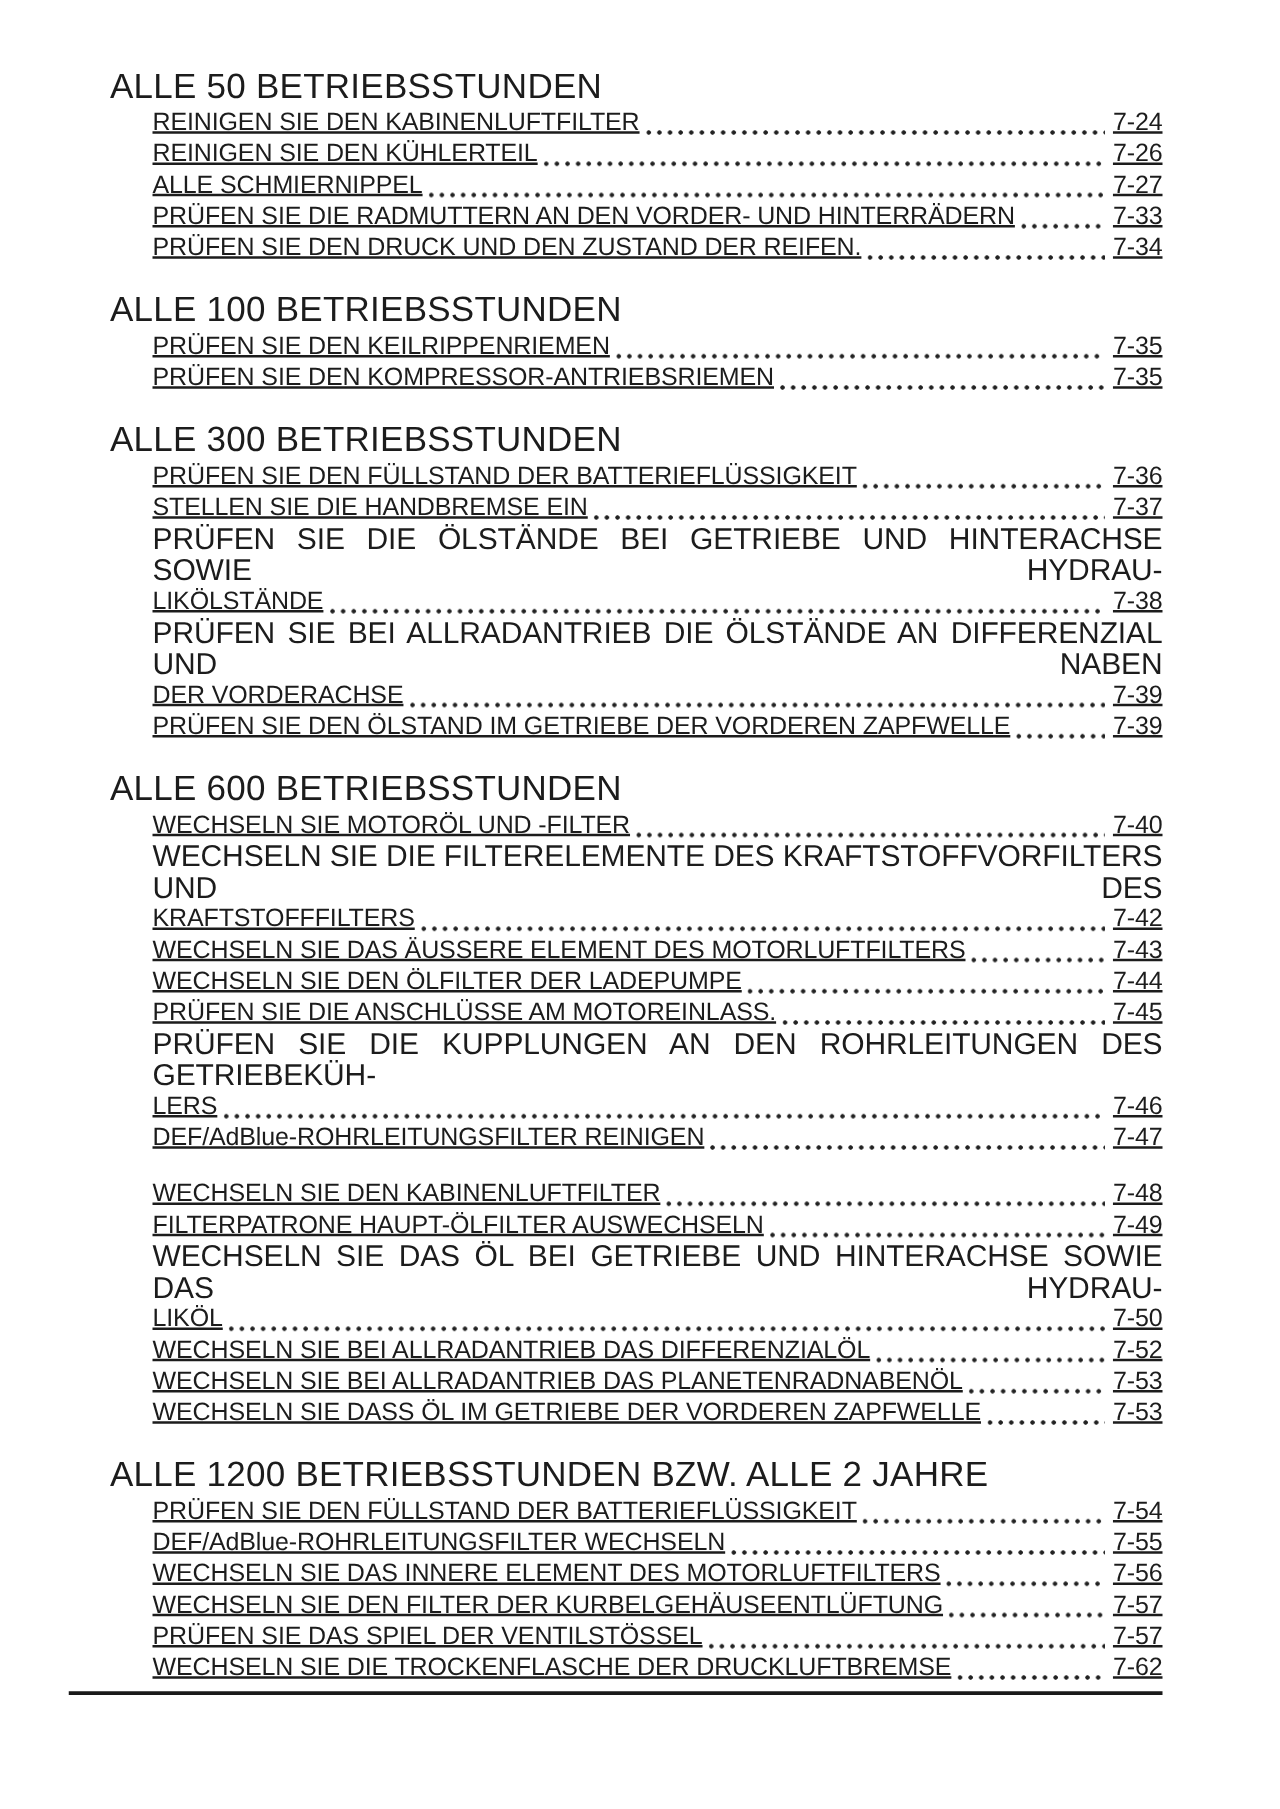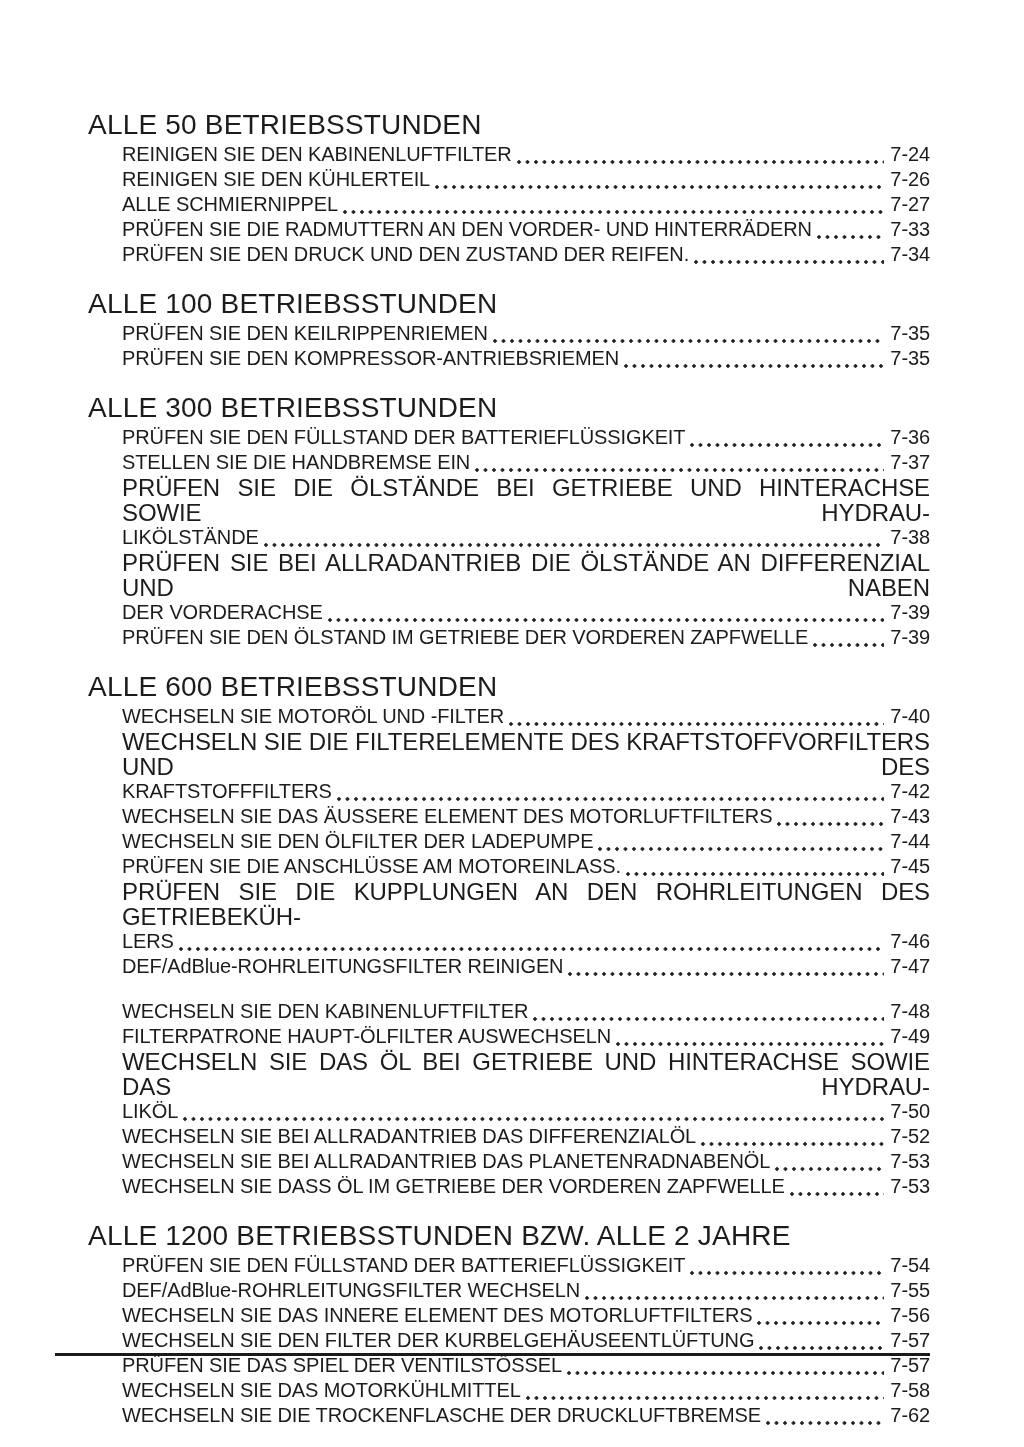--- a/index.html
+++ b/index.html
@@ -6,21 +6,21 @@
   html, body {
     width: 1024px; height: 1447px;
     background: #ffffff;
     overflow: hidden;
     font-family: "Liberation Sans", sans-serif;
     color: #1c1c1c;
   }
   main.toc-page {
     position: relative;
     width: 1024px; height: 1447px;
-    padding-top: 108px;
+    padding-top: 52px;
   }
   section.toc-section {
     margin: 0 0 20px 88px;
     width: 842px;
   }
   h2.section-heading {
     font-size: 28px;
     font-weight: 400;
     line-height: 34px;
     letter-spacing: 0.2px;
@@ -37,20 +37,21 @@
     letter-spacing: -0.1px;
     text-align: justify;
     text-align-last: justify;
     width: 100%;
   }
   .entry-last {
     display: flex;
     align-items: flex-end;
     width: 100%;
     line-height: 25px;
+    text-decoration: underline;
   }
   .entry-text {
     font-size: 20px;
     letter-spacing: -0.1px;
     flex: 0 1 auto;
   }
   .dots {
     flex: 1 1 auto;
     min-width: 14px;
     height: 25px;
@@ -317,27 +318,20 @@
           </div>
           <div class="entry">
             <div class="entry-last">
               <span class="entry-text">PRÜFEN SIE DAS SPIEL DER VENTILSTÖSSEL</span>
               <span class="dots"></span>
               <span class="pageno">7-57</span>
             </div>
           </div>
           <div class="entry">
             <div class="entry-last">
-              <span class="entry-text">WECHSELN SIE DAS MOTORKÜHLMITTEL</span>
-              <span class="dots"></span>
-              <span class="pageno">7-58</span>
-            </div>
-          </div>
-          <div class="entry">
-            <div class="entry-last">
               <span class="entry-text">WECHSELN SIE DIE TROCKENFLASCHE DER DRUCKLUFTBREMSE</span>
               <span class="dots"></span>
               <span class="pageno">7-62</span>
             </div>
           </div>
         </div>
       </section>
     </div>
   <hr class="footer-rule">
 </main>

